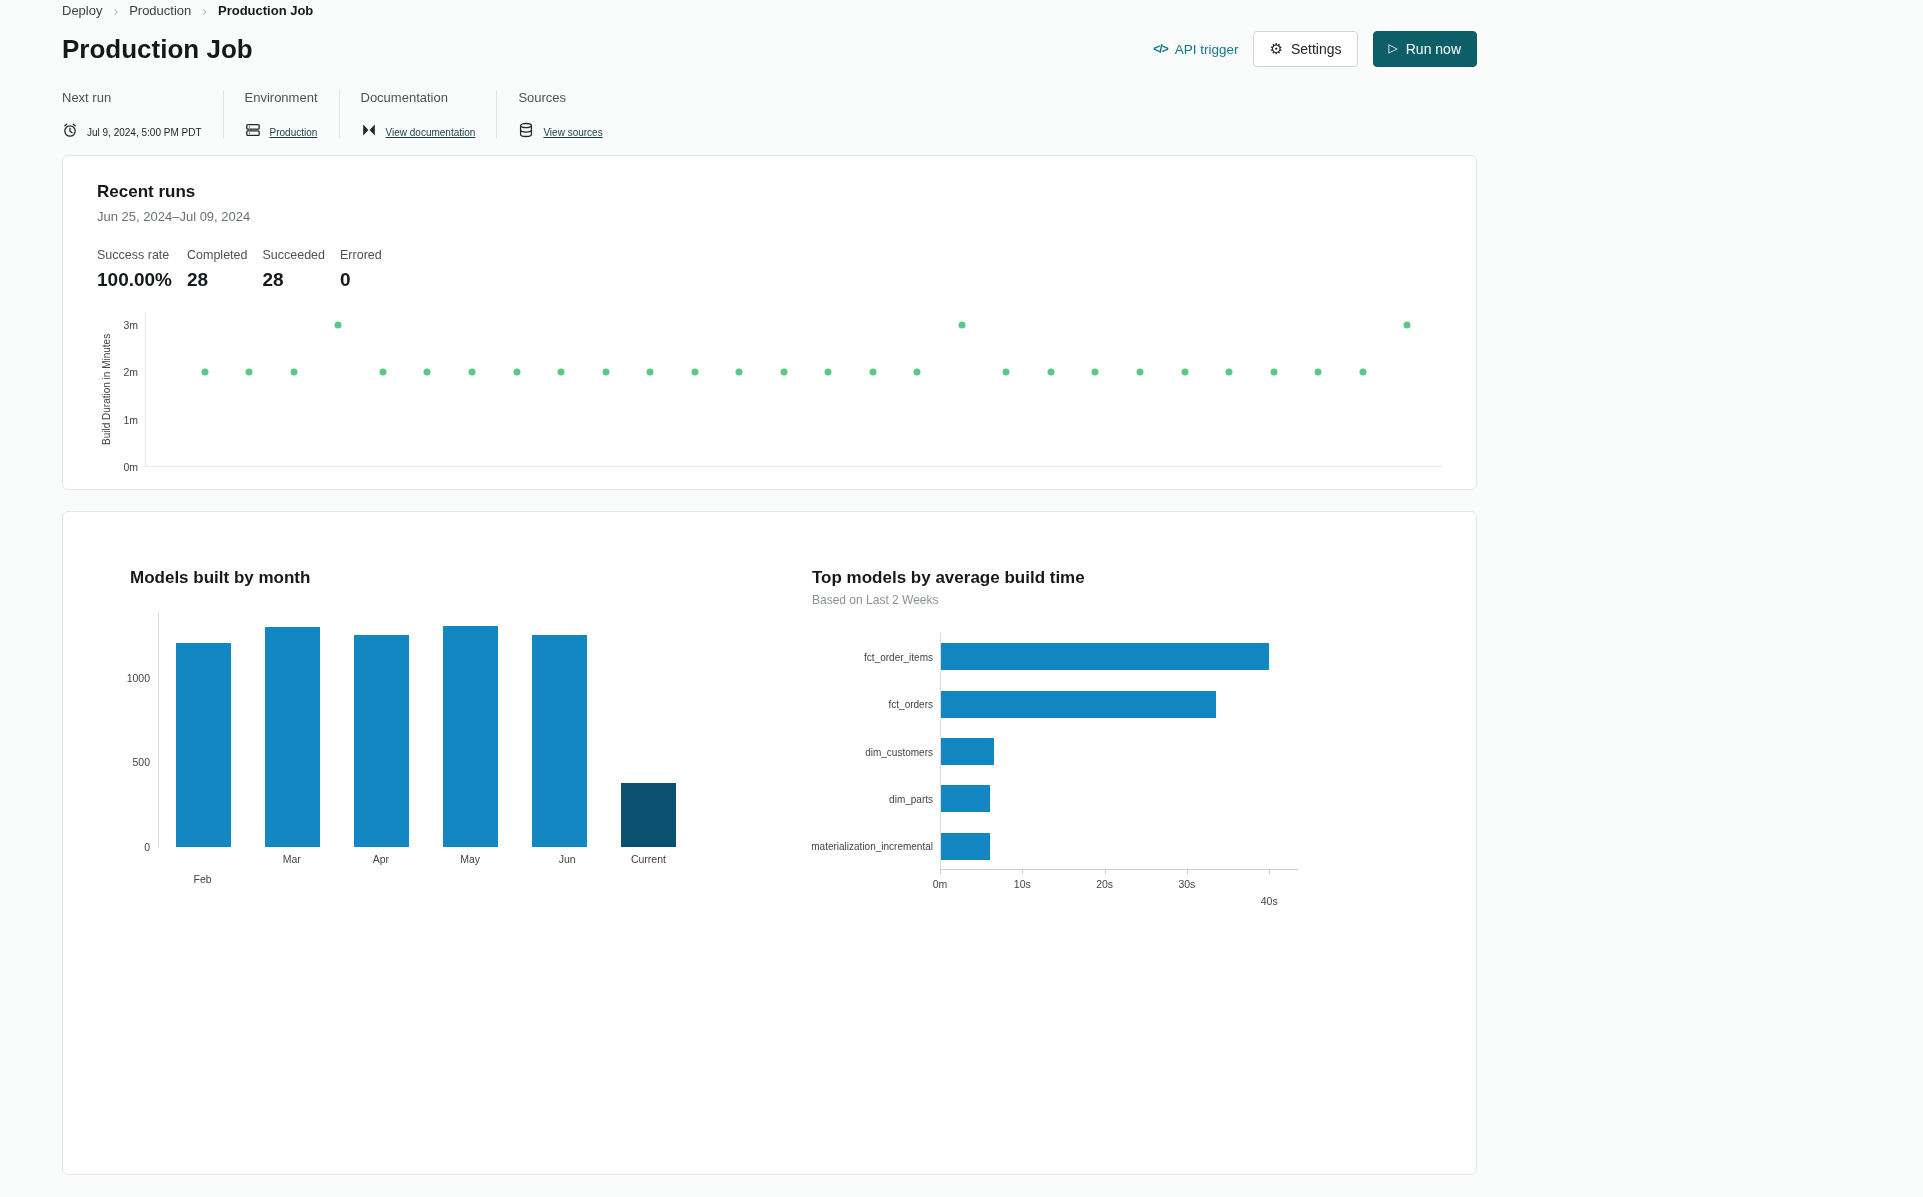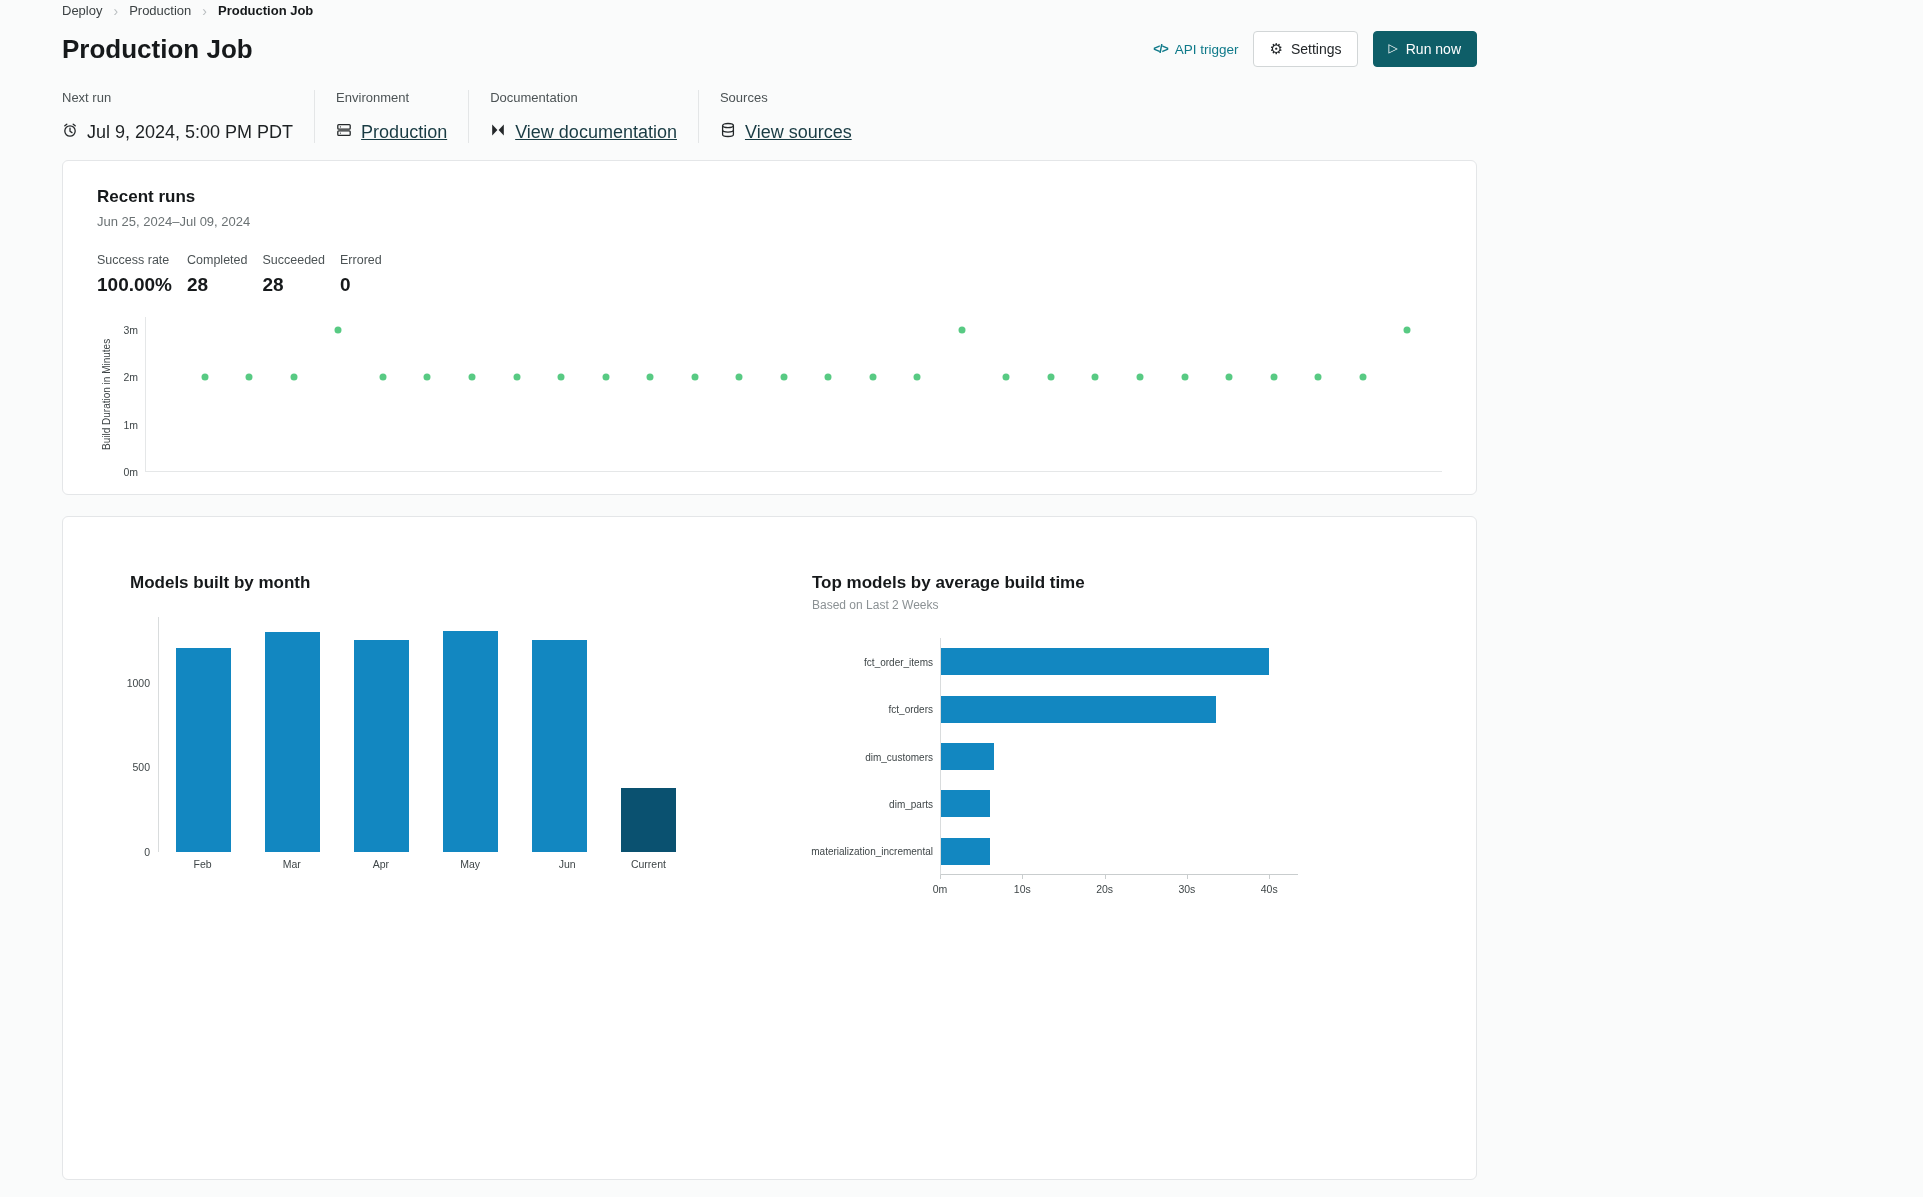--- a/index.html
+++ b/index.html
@@ -17,21 +17,21 @@
   .code-icon{font-size:12px;font-weight:700;letter-spacing:-1px;}
   .btn{display:inline-flex;align-items:center;gap:8px;font-family:inherit;font-size:14px;line-height:1;border-radius:4px;padding:10px 15px;cursor:pointer;}
   .btn-secondary{background:#fff;border:1px solid #d2d6d7;color:#222629;}
   .btn-primary{background:#0e5e68;border:1px solid #0e5e68;color:#fff;font-weight:500;}
   .gear-glyph{font-size:15px;line-height:.8;}
   .play-glyph{font-size:12px;line-height:.8;}
   .info-bar{display:flex;align-items:stretch;margin-bottom:17px;}
   .info-group{padding-right:21px;}
   .info-divider{width:1px;background:#e4e6e7;margin-right:21px;}
   .info-label{font-size:13px;color:#4c5355;margin-bottom:17px;}
-  .info-value{display:flex;align-items:flex-start;gap:9px;font-size:18px;color:#1d2123;}
+  .info-value{display:flex;align-items:flex-end;gap:9px;font-size:10px;color:#1d2123;}
   .info-link{color:#193b43;text-decoration:underline;font-weight:500;cursor:pointer;}
   .icon-svg{display:block;flex:none;}
   .card{background:#fff;border:1px solid #e4e6e8;border-radius:6px;}
   .recent-runs-card{padding:26px 34px 22px;margin-bottom:21px;}
   .card-title{margin:0 0 7px;font-size:17px;font-weight:700;color:#16191b;}
   .date-range{font-size:13px;color:#6b7274;margin-bottom:24px;}
   .stats-row{display:flex;gap:15px;margin-bottom:21px;}
   .stat-label{font-size:12.5px;color:#4c5355;margin-bottom:7px;}
   .stat-value{font-size:19px;font-weight:700;color:#16191b;}
   .scatter-chart{display:flex;}
@@ -231,21 +231,21 @@
             <div class="vb-right">
               <div class="vb-plot">
                 <div class="vb-bar" style="left: 3.16667%; width: 10.3333%; height: 86.6906%; background: rgb(18, 135, 193);"></div>
                 <div class="vb-bar" style="left: 19.8333%; width: 10.3333%; height: 93.5252%; background: rgb(18, 135, 193);"></div>
                 <div class="vb-bar" style="left: 36.5%; width: 10.3333%; height: 90.2878%; background: rgb(18, 135, 193);"></div>
                 <div class="vb-bar" style="left: 53.1667%; width: 10.3333%; height: 94.2446%; background: rgb(18, 135, 193);"></div>
                 <div class="vb-bar" style="left: 69.8333%; width: 10.3333%; height: 90.2878%; background: rgb(18, 135, 193);"></div>
                 <div class="vb-bar" style="left: 86.5%; width: 10.3333%; height: 27.3381%; background: rgb(10, 81, 112);"></div>
               </div>
               <div class="vb-xaxis">
-                <div class="vb-xtick" style="left: 8.33333%;">Feb</div>
+                <div class="vb-xtick" style="left: 8.33333%; margin-top: 20px;">Feb</div>
                 <div class="vb-xtick" style="left: 25%;">Mar</div>
                 <div class="vb-xtick" style="left: 41.6667%;">Apr</div>
                 <div class="vb-xtick" style="left: 58.3333%;">May</div>
                 <div class="vb-xtick" style="left: 75%; margin-left: 8px;">Jun</div>
                 <div class="vb-xtick" style="left: 91.6667%;">Current</div>
               </div>
             </div>
           </div>
       </div>
       <div class="chart-block chart-block-right">
@@ -270,21 +270,21 @@
               <div class="hb-xaxis">
                 <div class="hb-tickmark" style="left: 0%;"></div>
                 <div class="hb-xtick" style="left: 0%;">0m</div>
                 <div class="hb-tickmark" style="left: 22.9885%;"></div>
                 <div class="hb-xtick" style="left: 22.9885%;">10s</div>
                 <div class="hb-tickmark" style="left: 45.977%;"></div>
                 <div class="hb-xtick" style="left: 45.977%;">20s</div>
                 <div class="hb-tickmark" style="left: 68.9655%;"></div>
                 <div class="hb-xtick" style="left: 68.9655%;">30s</div>
                 <div class="hb-tickmark" style="left: 91.954%;"></div>
-                <div class="hb-xtick" style="left: 91.954%;">40s</div>
+                <div class="hb-xtick" style="left: 91.954%; margin-top: 17px;">40s</div>
               </div>
             </div>
           </div>
       </div>
     </div>
   </section>
 
 </div>
 
 </body></html>

